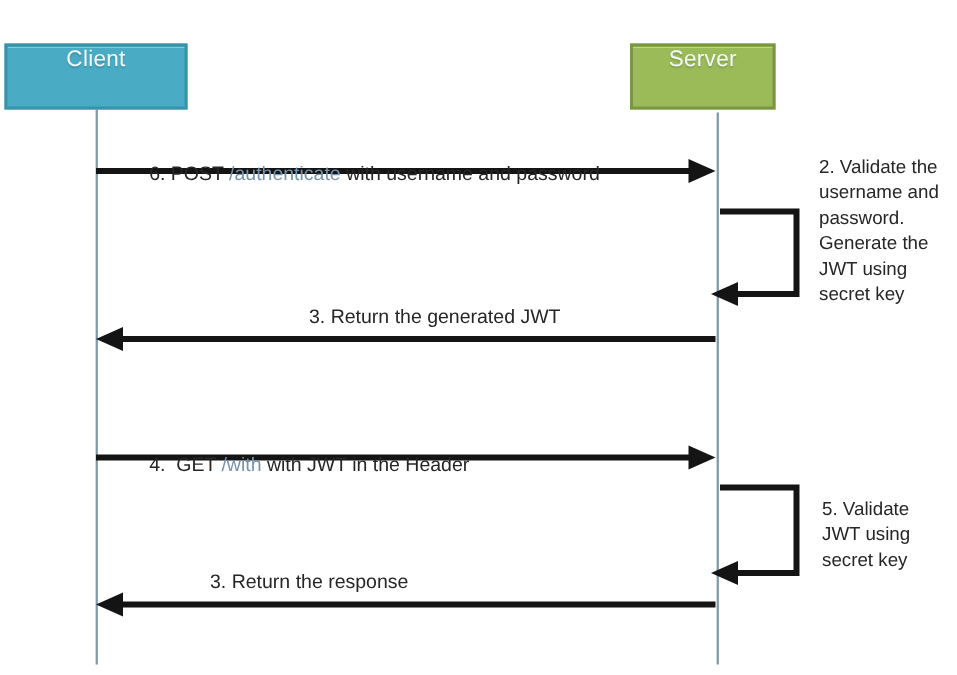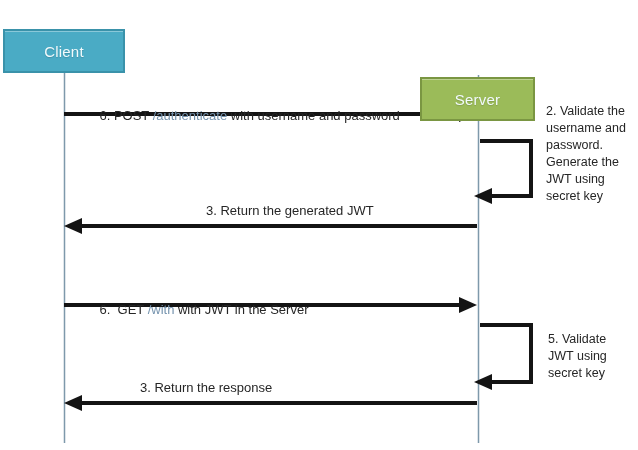--- a/index.html
+++ b/index.html
@@ -23,39 +23,37 @@
     position: relative;
     width: 638px;
     height: 450px;
     background: #ffffff;
     overflow: hidden;
   }
   .actor-box {
     position: absolute;
     box-sizing: border-box;
     display: flex;
-    align-items: center;
     justify-content: center;
     font-size: 15px;
     letter-spacing: 0.2px;
     color: var(--actor_text);
     text-shadow: 0 1px 1px rgba(0,0,0,0.15);
   }
   .actor-client {
     left: 3px; top: 29px; width: 122px; height: 44px;
     background: var(--client_fill);
     border: 2px solid var(--client_border);
     box-shadow: inset 0 1px 0 rgba(255,255,255,0.35);
   }
   .actor-server {
-    left: 420px; top: 29px; width: 115px; height: 44px;
+    left: 420px; top: 29px; width: 97px; height: 44px;
     background: var(--server_fill);
     border: 2px solid var(--server_border);
     box-shadow: inset 0 1px 0 rgba(255,255,255,0.35);
-    margin-top: 48px;
   }
   svg.wires {
     position: absolute;
     left: 0; top: 0;
     width: 638px; height: 450px;
   }
   .lifeline { stroke: var(--lifeline); stroke-width: 1.5; }
   .msg-line { stroke: var(--arrow); stroke-width: 4; fill: none; }
   .msg-head { fill: var(--arrow); stroke: none; }
   .msg-label {
@@ -123,21 +121,21 @@
     <span>Server</span>
   </div>
 
   <div class="msg-label" style="left:85px; top:89px;">
     <span>6. POST </span><span class="endpoint">/authenticate</span><span> with username and password</span>
   </div>
 
   <div class="msg-label" style="left:162px; top:202px;margin-left:44px;">3. Return the generated JWT</div>
 
   <div class="msg-label" style="left:85px; top:283px;">
-    <span>6.  GET </span><span class="endpoint">/with</span><span> with JWT in the Server</span>
+    <span>4.  GET </span><span class="endpoint">/with</span><span> with JWT in the Header</span>
   </div>
 
   <div class="msg-label" style="left:140px; top:379px;">3. Return the response</div>
 
   <div class="side-note" style="left:546px; top:103px;">2. Validate the
 username and
 password.
 Generate the
 JWT using
 secret key</div>

